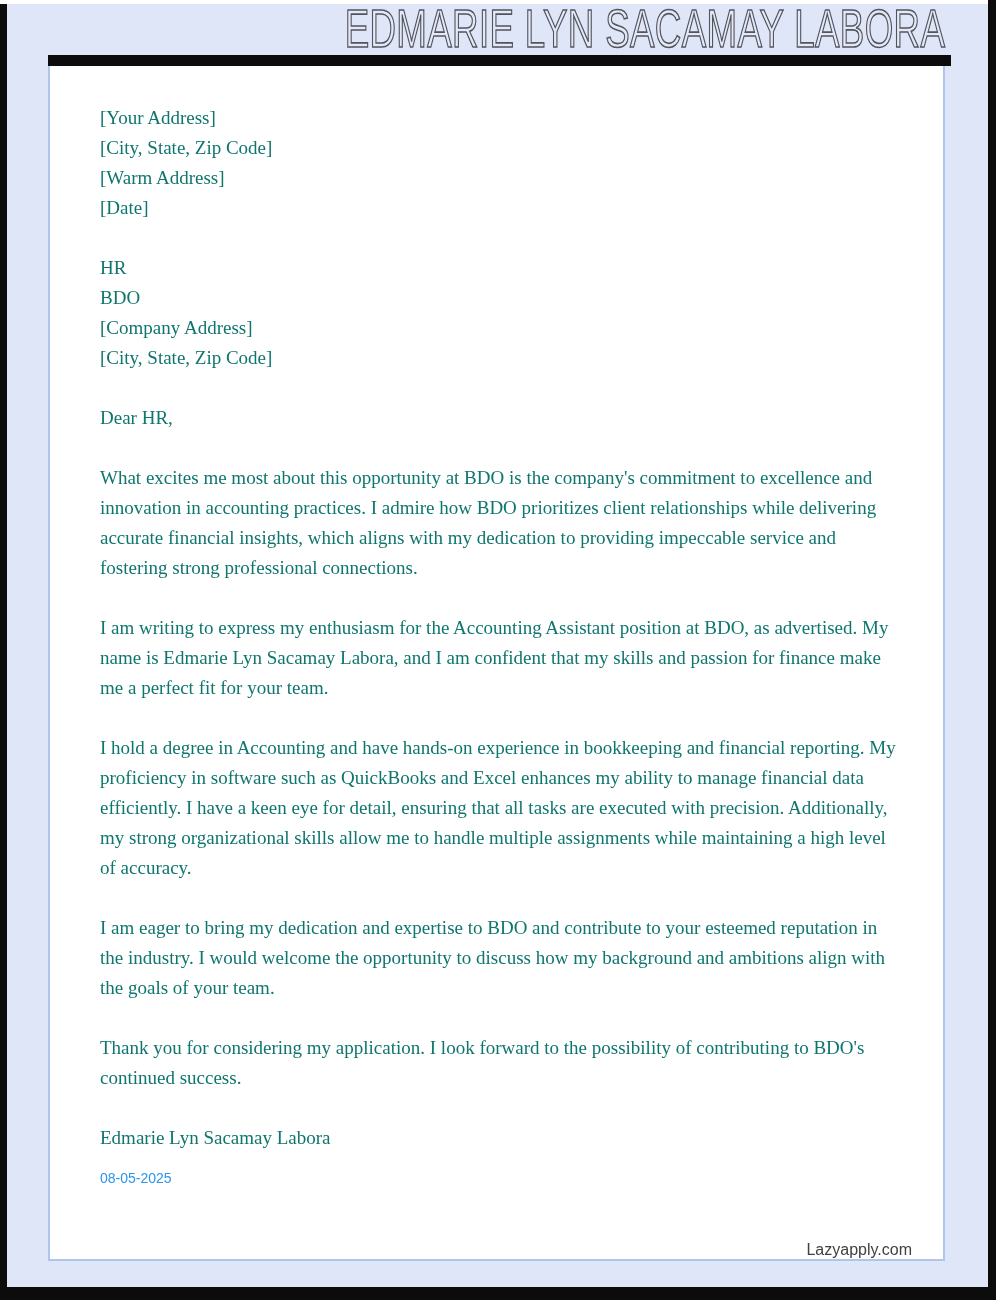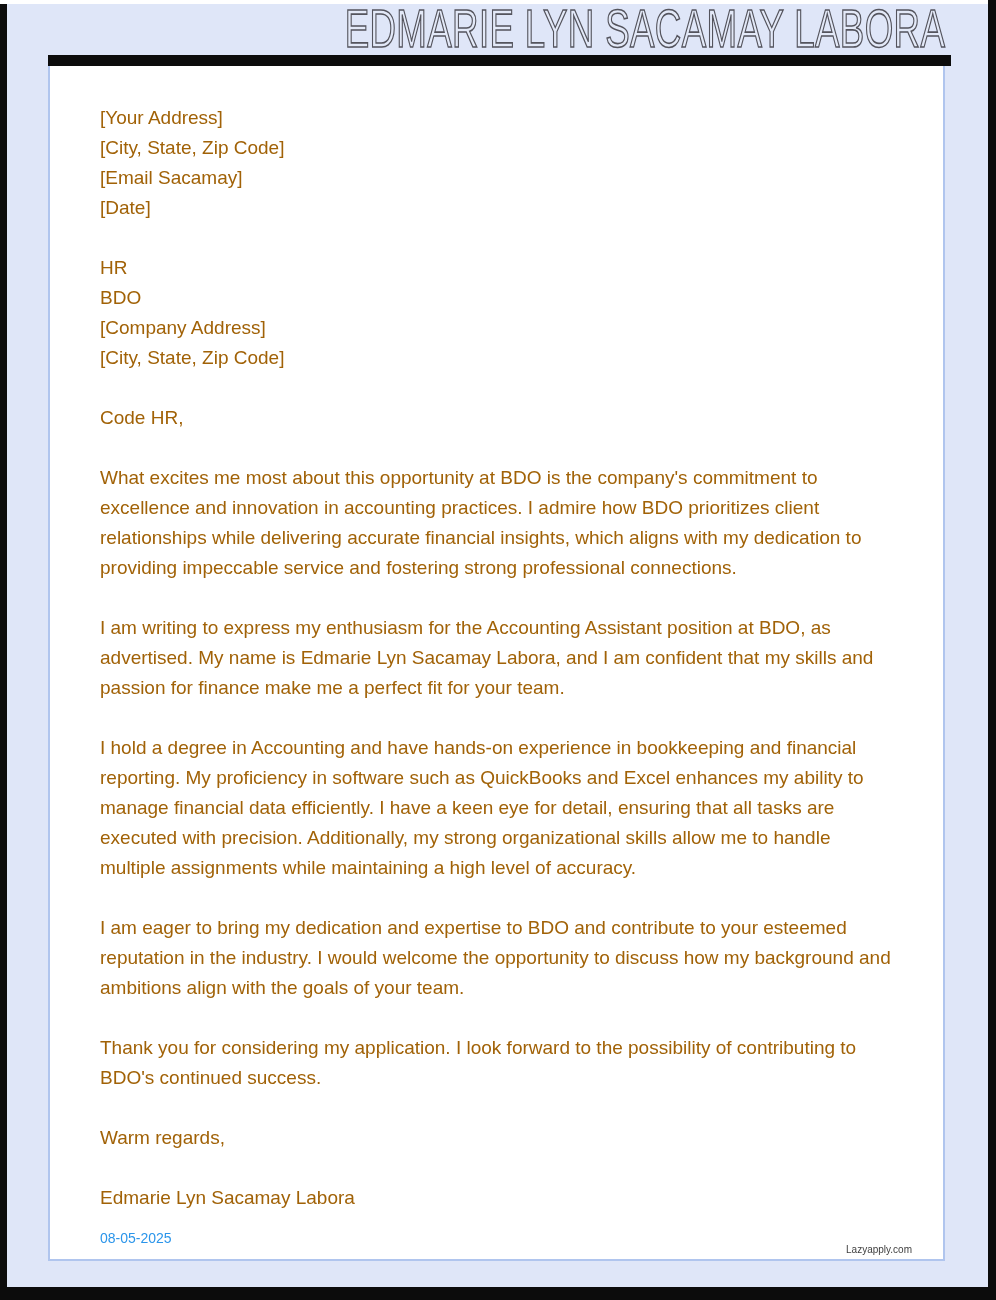--- a/index.html
+++ b/index.html
@@ -51,38 +51,39 @@
     border: 2px solid #b0c5ee;
     border-top: none;
     padding: 37px 46px 0 50px;
     overflow: visible;
     z-index: 2;
   }
 
   .line, .para {
     font-size: 19px;
     line-height: 30px;
-    color: #a16207;
+    color: #0f766e;
     margin: 0;
+    font-family: Liberation Serif, serif;
   }
   .mb30 { margin-bottom: 30px; }
 
   .date-line {
     font-size: 14px;
     line-height: 30px;
     color: #2b95ea;
     margin-top: 10px;
     position: relative;
     z-index: 3;
   }
 
   .watermark {
     position: absolute;
     right: 31px; bottom: 1px;
-    font-size: 10px;
+    font-size: 16px;
     line-height: 16px;
     color: #414141;
   }
 </style>
 </head>
 <body>
 
 <div class="frame-top"></div>
 <div class="frame-left"></div>
 <div class="frame-right"></div>
@@ -90,39 +91,38 @@
 
 <div class="header-name">EDMARIE LYN SACAMAY LABORA</div>
 
 <div class="header-bar"></div>
 
 <div class="page">
 
   <div class="mb30">
     <div class="line">[Your Address]</div>
     <div class="line">[City, State, Zip Code]</div>
-    <div class="line">[Email Sacamay]</div>
+    <div class="line">[Warm Address]</div>
     <div class="line">[Date]</div>
   </div>
 
   <div class="mb30">
     <div class="line">HR</div>
     <div class="line">BDO</div>
     <div class="line">[Company Address]</div>
     <div class="line">[City, State, Zip Code]</div>
   </div>
 
-  <p class="para mb30">Code HR,</p>
+  <p class="para mb30">Dear HR,</p>
 
   <p class="para mb30">What excites me most about this opportunity at BDO is the company's commitment to excellence and innovation in accounting practices. I admire how BDO prioritizes client relationships while delivering accurate financial insights, which aligns with my dedication to providing impeccable service and fostering strong professional connections.</p>
   <p class="para mb30">I am writing to express my enthusiasm for the Accounting Assistant position at BDO, as advertised. My name is Edmarie Lyn Sacamay Labora, and I am confident that my skills and passion for finance make me a perfect fit for your team.</p>
   <p class="para mb30">I hold a degree in Accounting and have hands-on experience in bookkeeping and financial reporting. My proficiency in software such as QuickBooks and Excel enhances my ability to manage financial data efficiently. I have a keen eye for detail, ensuring that all tasks are executed with precision. Additionally, my strong organizational skills allow me to handle multiple assignments while maintaining a high level of accuracy.</p>
   <p class="para mb30">I am eager to bring my dedication and expertise to BDO and contribute to your esteemed reputation in the industry. I would welcome the opportunity to discuss how my background and ambitions align with the goals of your team.</p>
   <p class="para mb30">Thank you for considering my application. I look forward to the possibility of contributing to BDO's continued success.</p>
 
-  <p class="para mb30">Warm regards,</p>
 
   <p class="para">Edmarie Lyn Sacamay Labora</p>
 
   <p class="date-line">08-05-2025</p>
 
   <div class="watermark">Lazyapply.com</div>
 </div>
 
 </body></html>

